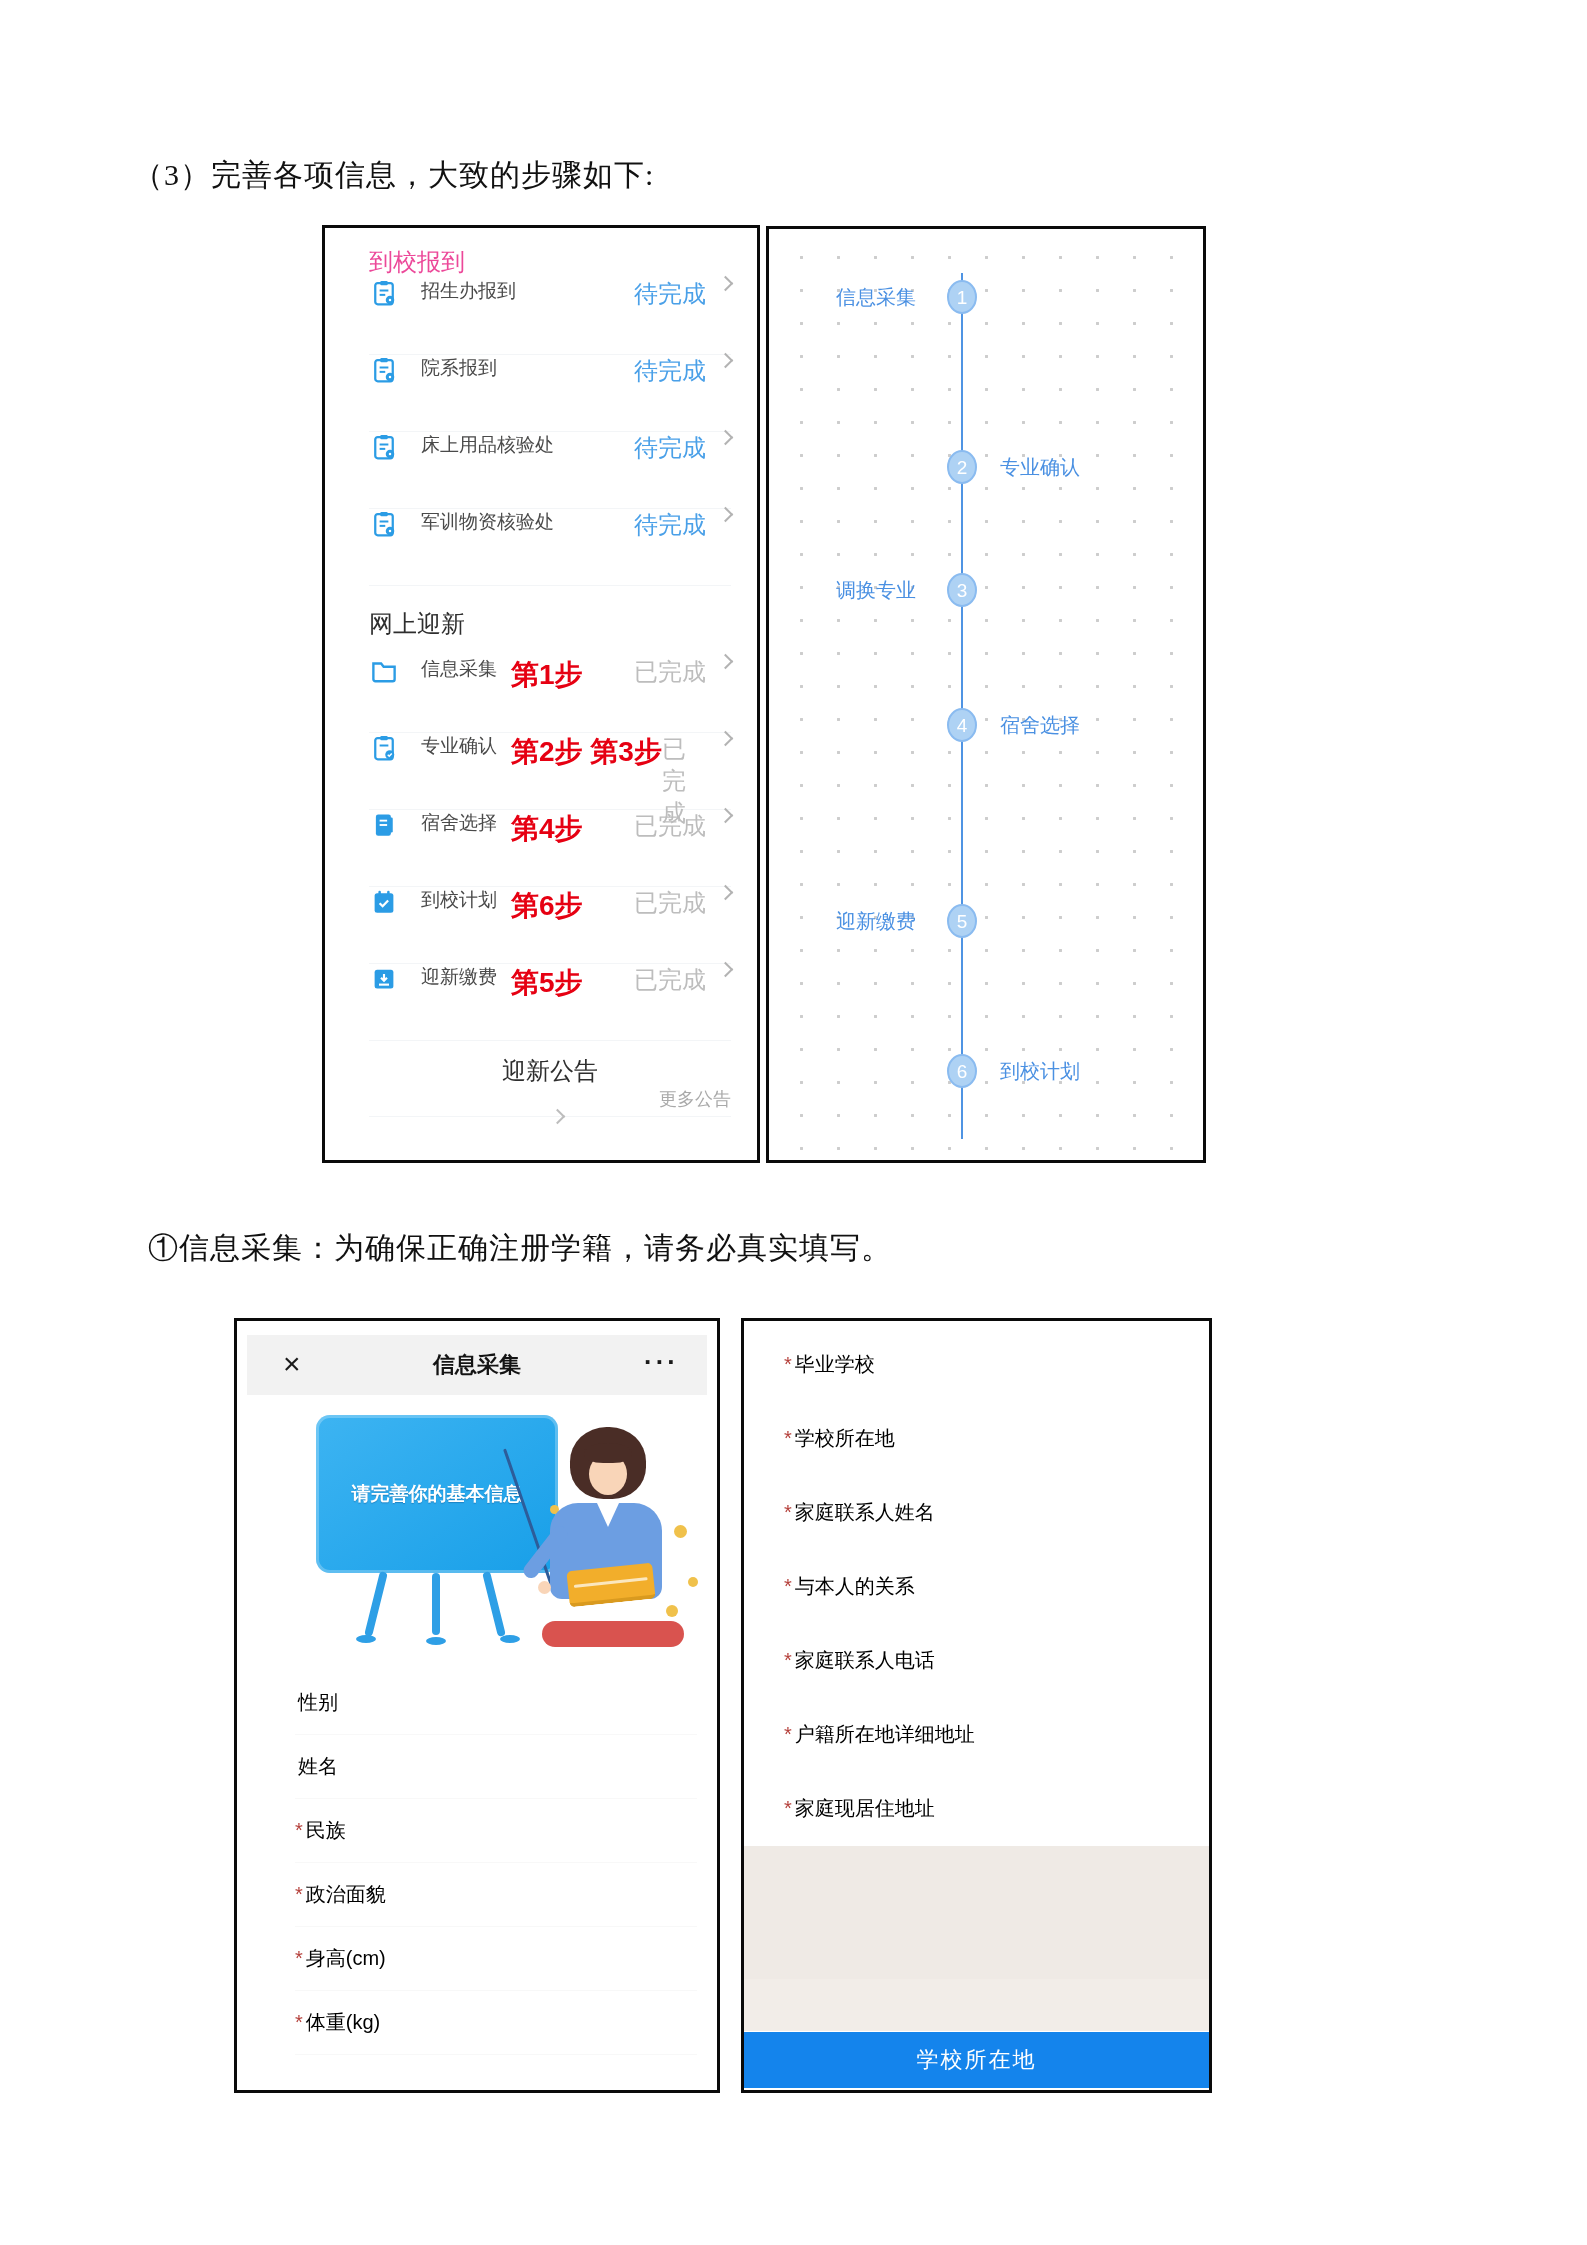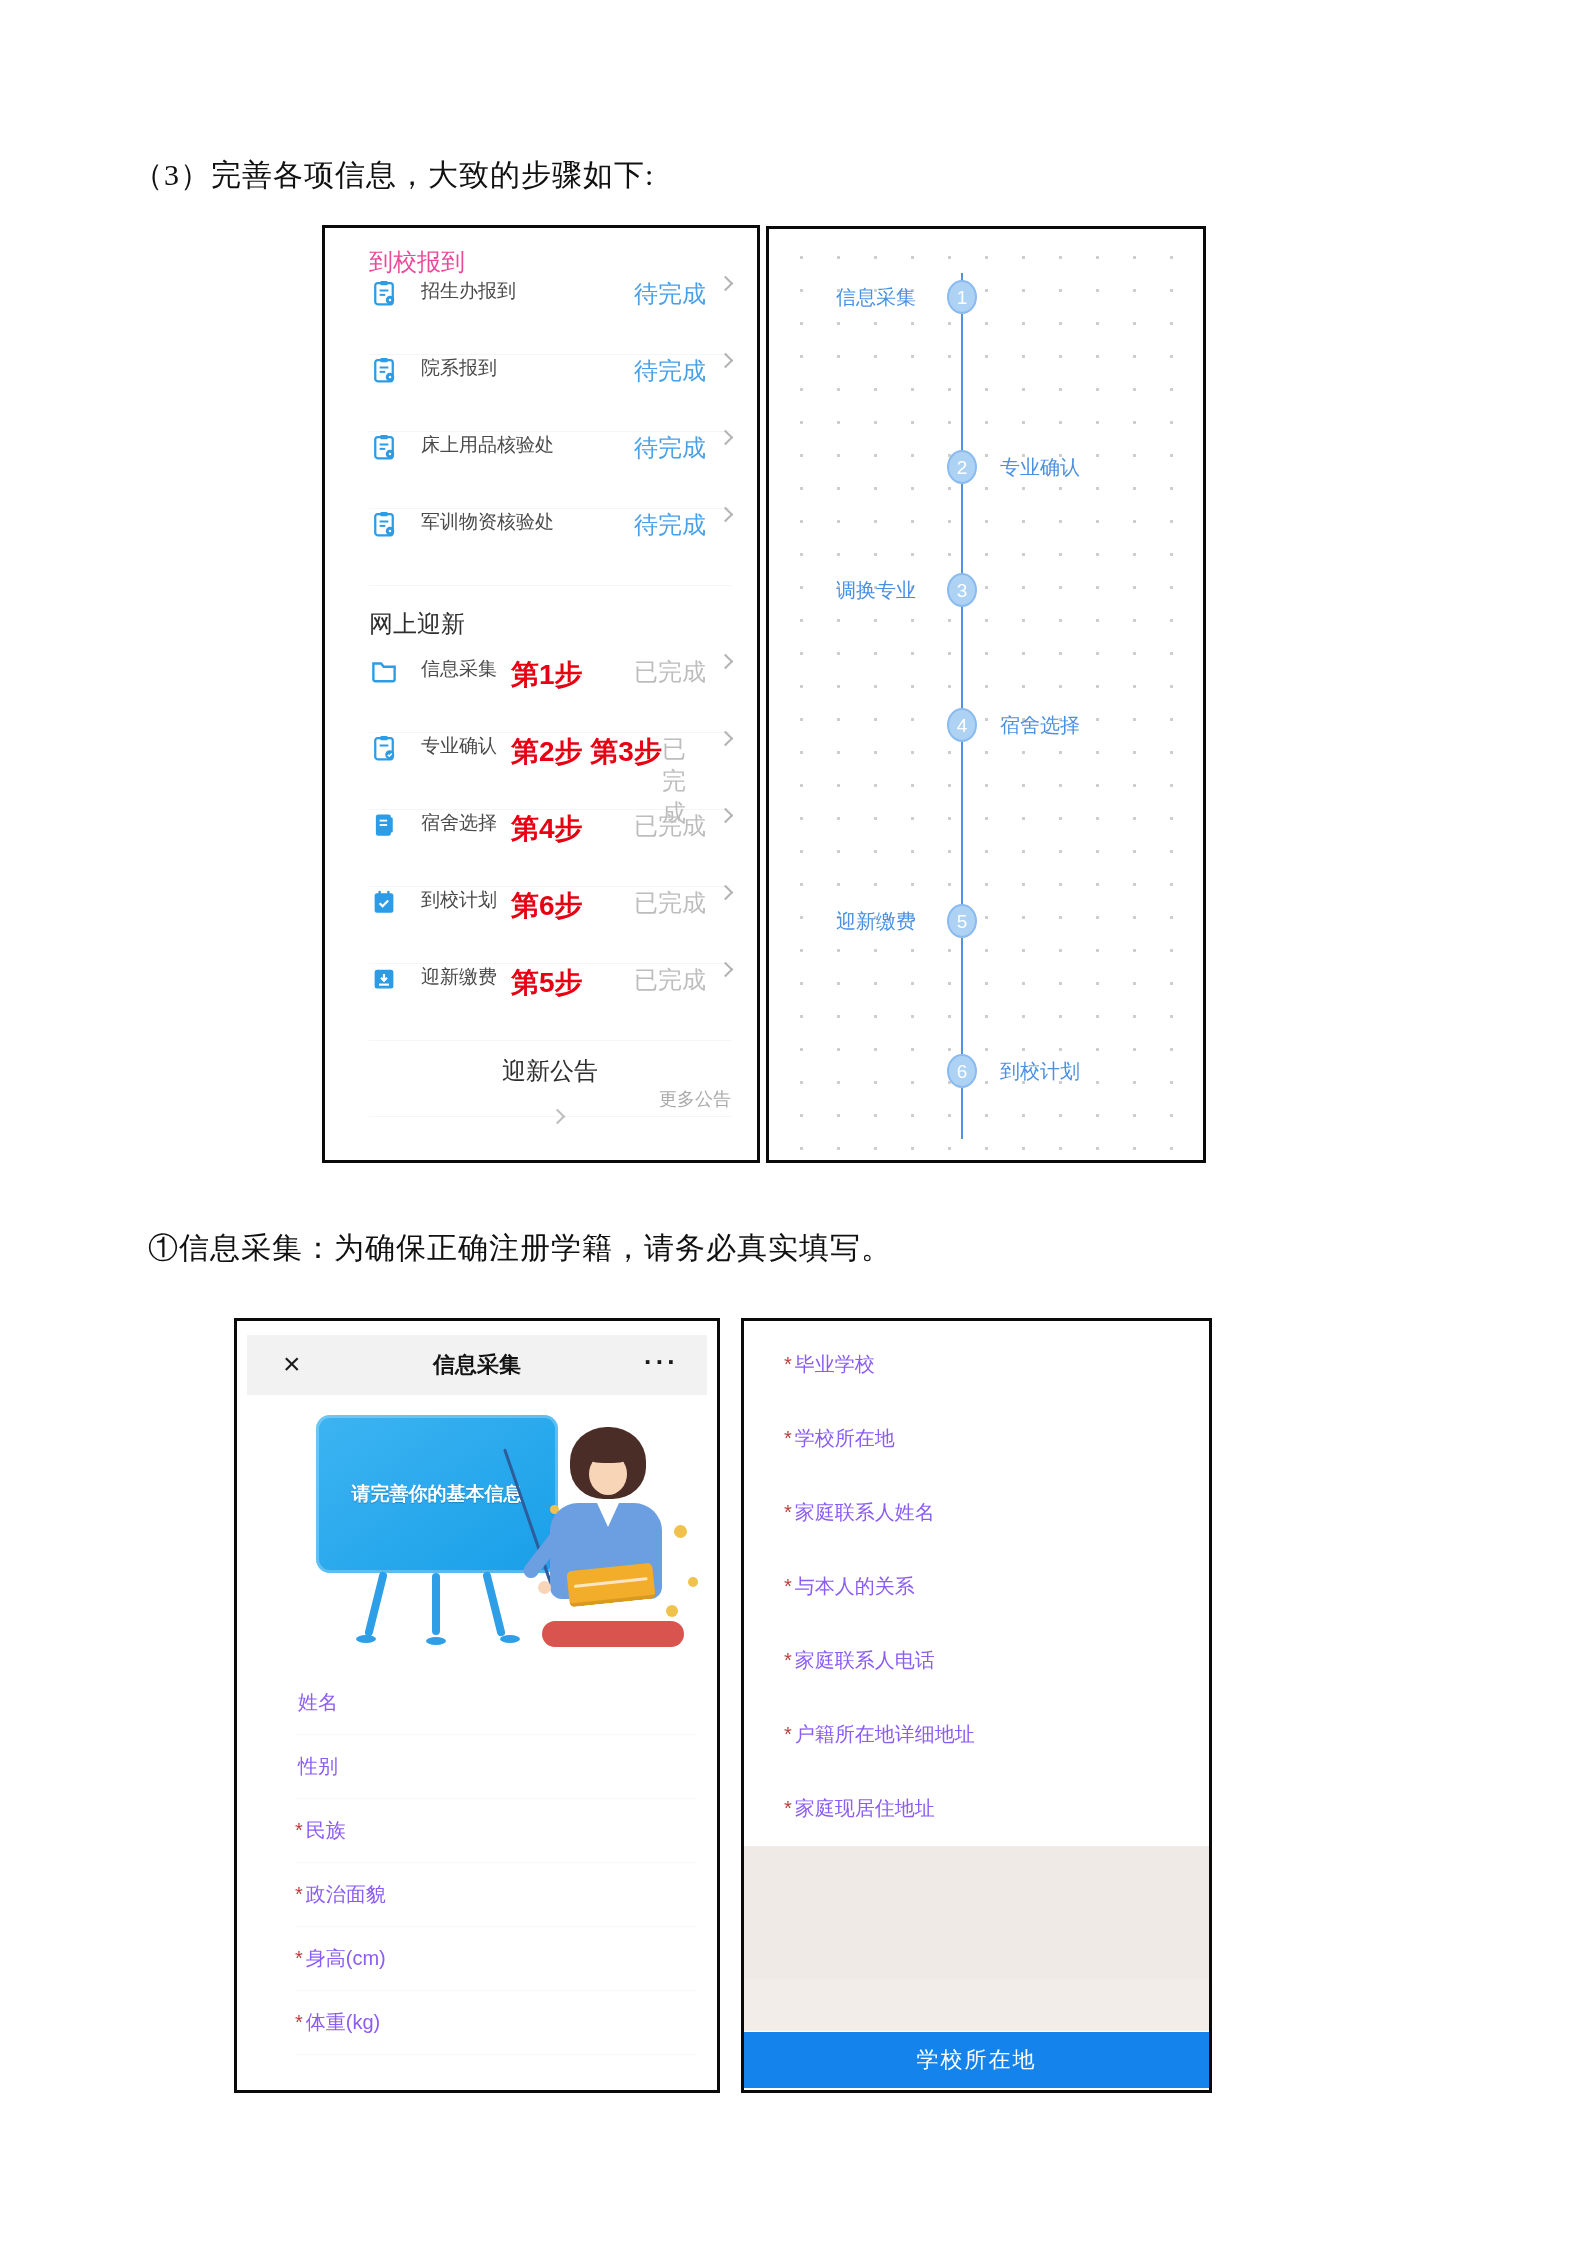--- a/index.html
+++ b/index.html
@@ -60,21 +60,21 @@
   .body-suit { position:absolute; left:300px; top:94px; width:112px; height:96px; background:#6c9ee2; border-radius:28px 28px 12px 12px; }
   .collar { position:absolute; left:347px; top:94px; width:22px; height:24px; background:#fff; clip-path:polygon(0 0,100% 0,50% 100%); }
   .arm { position:absolute; left:288px; top:112px; width:15px; height:62px; background:#6c9ee2; border-radius:8px; transform:rotate(38deg); }
   .hand { position:absolute; left:288px; top:172px; width:13px; height:13px; background:#f9d5b8; border-radius:50%; }
   .book { position:absolute; left:318px; top:158px; width:86px; height:36px; background:#f2ae2b; border-radius:5px; transform:rotate(-6deg); border-bottom:4px solid #d99a1f; }
   .book:after { content:""; position:absolute; left:6px; right:6px; top:14px; height:3px; background:rgba(255,255,255,.7); border-radius:2px; }
   .ribbon { position:absolute; left:292px; top:212px; width:142px; height:26px; background:#d9534f; border-radius:13px; }
   .flower { position:absolute; border-radius:50%; background:#f0c14b; }
   .c-fields { position:absolute; left:0; top:350px; right:0; }
   .c-field-row { height:64px; margin:0 20px 0 58px; display:flex; align-items:center; border-bottom:1px solid #f8f8f8; }
-  .field-label { font-size:20px; color:#8b5cf6; }
+  .field-label { font-size:20px; color:#000000; }
   .star { color:#b5413c; font-size:20px; margin-right:3px; }
 
   
   #form-panel { left:741px; top:1318px; width:471px; height:775px; }
   .f-field-row { height:74px; margin:0 20px 0 40px; display:flex; align-items:center; }
   .f-fields { position:absolute; top:6px; left:0; right:0; }
   .f-textarea { position:absolute; left:0; right:0; top:525px; height:133px; background:#efeae5; }
   .f-strip { position:absolute; left:0; right:0; top:658px; height:52px; background:#f2ede8; }
   .f-submit { position:absolute; left:0; right:0; top:711px; height:56px; background:#1484ec; color:#fff; font-size:22px; font-weight:500; text-align:center; line-height:56px; letter-spacing:2px; }
 </style>
@@ -287,25 +287,25 @@
       <div class="collar"></div>
       <div class="arm"></div>
       <div class="hand"></div>
       <div class="book"></div>
       <div class="ribbon"></div>
     </div>
 
     <div class="c-fields">
       <div class="c-field-row">
         <span class="star"></span>
+        <span class="field-label">性别</span>
+      </div>
+      <div class="c-field-row">
+        <span class="star"></span>
         <span class="field-label">姓名</span>
-      </div>
-      <div class="c-field-row">
-        <span class="star"></span>
-        <span class="field-label">性别</span>
       </div>
       <div class="c-field-row">
         <span class="star">*</span>
         <span class="field-label">民族</span>
       </div>
       <div class="c-field-row">
         <span class="star">*</span>
         <span class="field-label">政治面貌</span>
       </div>
       <div class="c-field-row">

